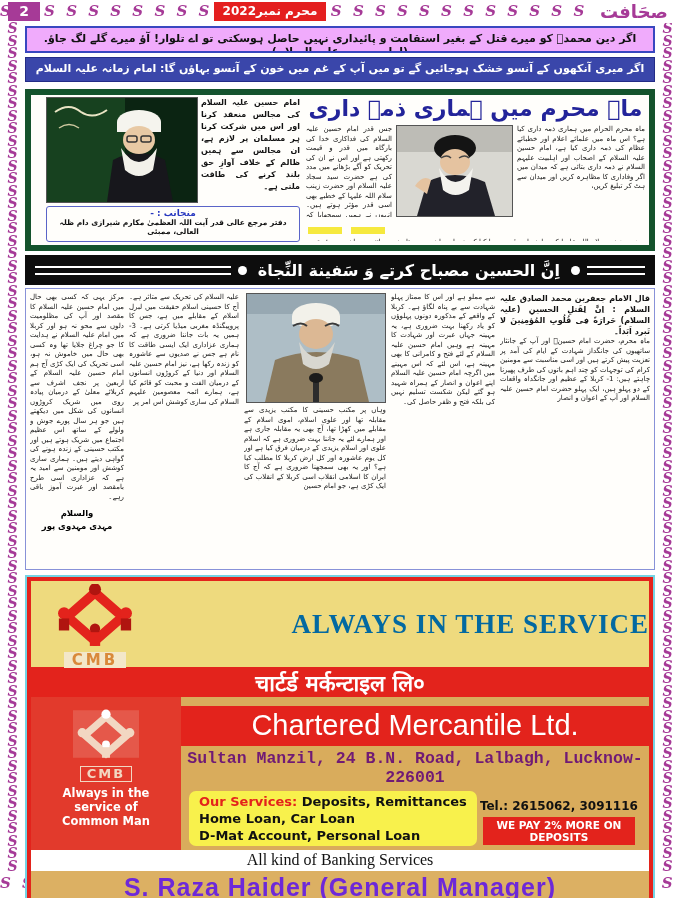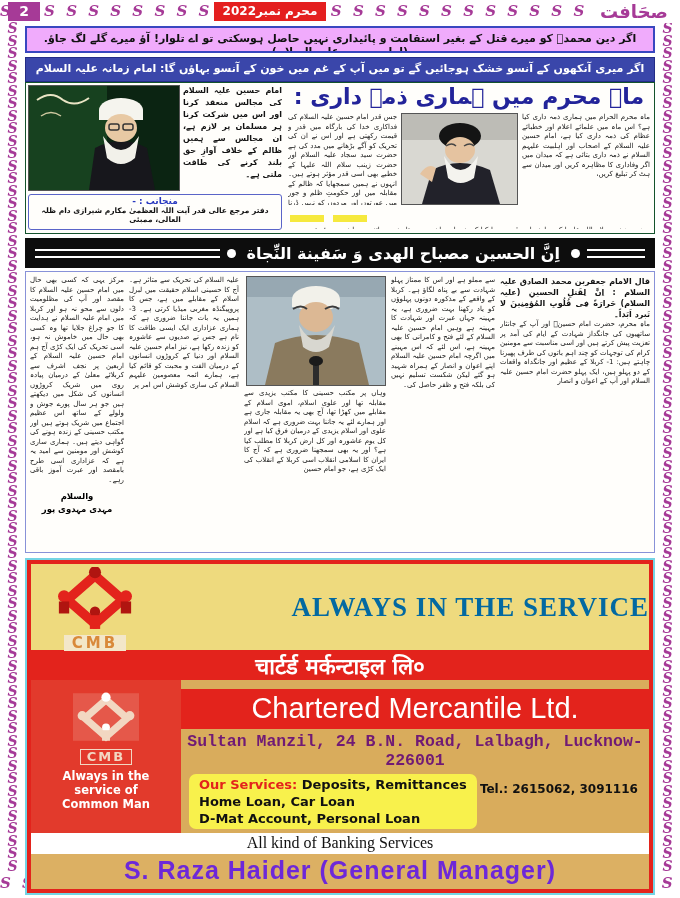--- a/index.html
+++ b/index.html
@@ -28,22 +28,22 @@
             padding:0 8px;direction:rtl;}
   
   .content{position:absolute;left:25px;right:25px;top:24px;bottom:27px;z-index:2;}
   .quote1{margin-top:2px;border:2px solid #3947c0;background:#f0abfc;color:#111;
           font-size:11px;font-weight:bold;text-align:center;direction:rtl;
           padding:4px 6px;height:15px;overflow:hidden;}
   .quote2{margin-top:4px;border:1px solid #232c86;background:#3a46aa;color:#fff;
           font-size:11px;font-weight:bold;text-align:center;direction:rtl;
           padding:4px 6px;height:15px;overflow:hidden;}
   
-  .article1{margin-top:0;border:1px solid #14532d;display:flex;height:150px;
-            overflow:hidden;background:#fffefb;}
+  .article1{margin-top:7px;border:6px solid #14532d;display:flex;height:150px;
+            overflow:hidden;background:#fffefb;padding-left:13px;}
   .a1-left{width:258px;padding:2px;box-sizing:border-box;}
   .a1-left-row{display:flex;gap:3px;}
   .urdu{direction:rtl;text-align:justify;color:#141414;font-size:7px;line-height:9.5px;}
   .sidenote{flex:1;font-size:8px;line-height:12px;font-weight:bold;overflow:hidden;height:104px;}
   .majanib{margin-top:3px;border:1px solid #5a64c8;border-radius:3px;padding:1px 3px;height:32px;overflow:hidden;}
   .majanib-label{color:#2838c0;font-weight:bold;font-size:9px;text-align:center;direction:rtl;}
   .majanib-cap{font-size:7.5px;font-weight:bold;text-align:center;direction:rtl;color:#111;}
   .a1-main{flex:1;padding:0 4px;box-sizing:border-box;}
   .headline1{color:#23249a;font-weight:bold;font-size:22px;line-height:28px;
              text-align:center;direction:rtl;height:29px;overflow:hidden;}
@@ -305,21 +305,21 @@
           <span class="hl-chip"></span>
           <span class="hl-chip"></span>
           <div class="urdu">حضرت زینب سلام اللہ علیہا کے سامنے اس قدر رسوا کیا کہ بنی امیہ اپنی پوری تاریخ میں اتنے رسوا نہیں ہوئے تھے۔ جس طرح حضرت زینب سلام اللہ علیہا نے اس عظیم مصیبت کا مقابلہ کیا جس کے مقابلہ میں ہر مصیبت ہیچ ہے اور کافروں اور ظالموں کے سامنے تقریریں کیں اور جب بھی موقع ملا تقریر کیا اور حضرت امام زین العابدین علیہ السلام نے اس کی نقاہت اور کمزوری کے باوجود تبلیغ کا فریضہ نبھایا، ایسے ہی کرنا چاہیے۔</div>
         </div>
       </div>
     </div>
 
     <div class="banner2">
       <div class="dline dl-long"></div>
       <div class="dot"></div>
-      <div class="btitle">اِنَّ الحسین مصباح الهدی وَ سَفینة النِّجاة</div>
+      <div class="btitle">اِنَّ الحسین مصباح کرتے وَ سَفینة النِّجاة</div>
       <div class="dot"></div>
       <div class="dline dl-short"></div>
     </div>
 
     <div class="article2">
       <div class="a2-cols">
         <div class="a2c c1">
           <div class="urdu lead">قال الامام جعفربن محمد الصادق علیہ السلام : اِنَّ لِقَتلِ الحسینِ (علیہ السلام) حَرارَةً فِی قُلُوبِ المُؤمِنِینَ لا تَبرد اَبَداً۔</div>
           <div class="urdu">ماہِ محرم، حضرت امام حسینؑ اور آپ کے جانثار ساتھیوں کی جانگداز شہادت کے ایام کی آمد پر تعزیت پیش کرتے ہیں اور اسی مناسبت سے مومنین کرام کی توجہات کو چند اہم باتوں کی طرف پھیرنا چاہتے ہیں: 1- کربلا کے عظیم اور جانگداہ واقعات کے دو پہلو ہیں، ایک پہلو حضرت امام حسین علیہ السلام اور آپ کے اعوان و انصار</div>
         </div>
@@ -395,20 +395,21 @@
             <div class="company-band">Chartered Mercantile Ltd.</div>
             <div class="address">Sultan Manzil, 24 B.N. Road, Lalbagh, Lucknow-226001</div>
             <div class="services-row">
               <div class="services-box">
                 <div><span class="svc-label">Our Services:</span><span> Deposits, Remittances</span></div>
                 <div>Home Loan, Car Loan</div>
                 <div>D-Mat Account, Personal Loan</div>
               </div>
               <div class="tel-zone">
                 <div class="tel">Tel.: 2615062, 3091116</div>
+                <div class="offer">WE PAY 2% MORE ON DEPOSITS</div>
               </div>
             </div>
           </div>
         </div>
         <div class="banking-band">All kind of Banking Services</div>
         <div class="manager-band">S. Raza Haider (General Manager)</div>
       </div>
     </div>
 
   </div>

